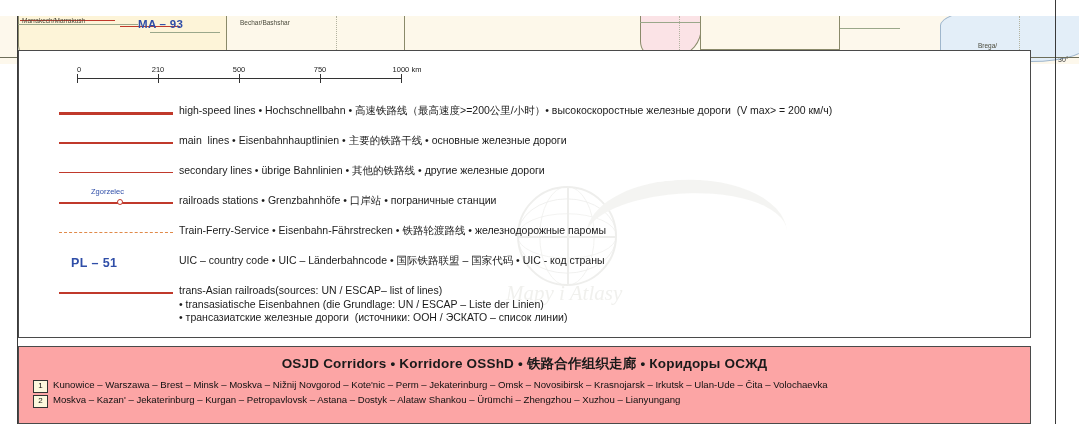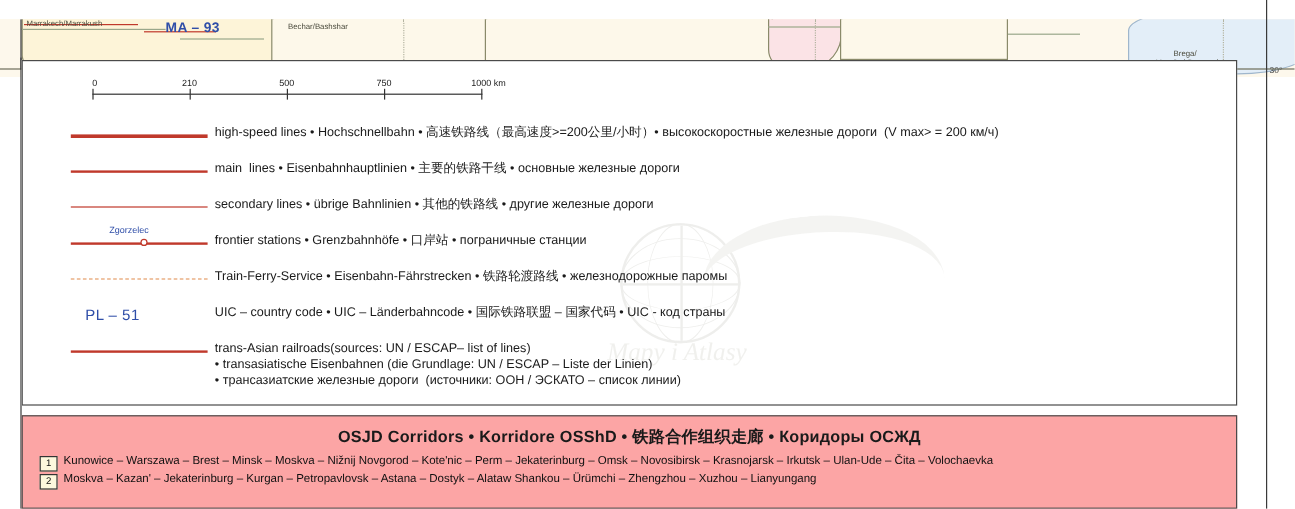--- a/index.html
+++ b/index.html
@@ -209,21 +209,21 @@
     position: absolute;
     left: 32px; top: -2px;
     font-size: 7.5px;
     color: #2f4ea8;
     white-space: nowrap;
   }
   .country-code {
     position: absolute;
     left: 12px; top: 7px;
     font-size: 12.5px;
-    font-weight: normal;
+    font-weight: bold;
     color: #2f4ea8;
     letter-spacing: 0.4px;
     white-space: nowrap;
     text-align: center;
   }
 
   
   .watermark {
     position: absolute;
     left: 440px; top: 130px;
@@ -420,21 +420,21 @@
       </div>
       <div class="lrow-text">secondary lines • übrige Bahnlinien • 其他的铁路线 • другие железные дороги</div>
     </div>
 
     <div class="lrow">
       <div class="lrow-sample">
         <div class="sample-line s-frontier"></div>
         <div class="frontier-dot"></div>
         <div class="frontier-name">Zgorzelec</div>
       </div>
-      <div class="lrow-text">frontier stations • Grenzbahnhöfe • 口岸站 • пограничные станции</div>
+      <div class="lrow-text">railroads stations • Grenzbahnhöfe • 口岸站 • пограничные станции</div>
     </div>
 
     <div class="lrow">
       <div class="lrow-sample">
         <div class="sample-line s-ferry"></div>
       </div>
       <div class="lrow-text">Train-Ferry-Service • Eisenbahn-Fährstrecken • 铁路轮渡路线 • железнодорожные паромы</div>
     </div>
 
     <div class="lrow">

